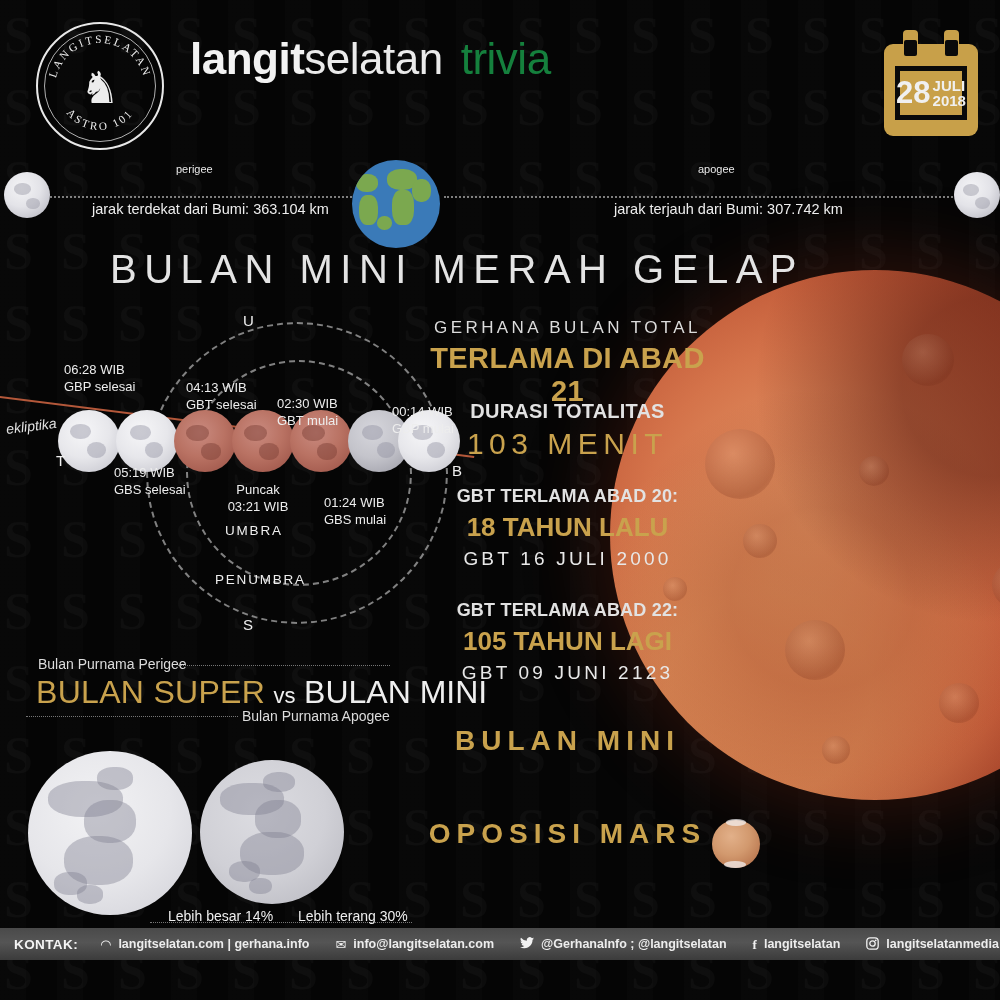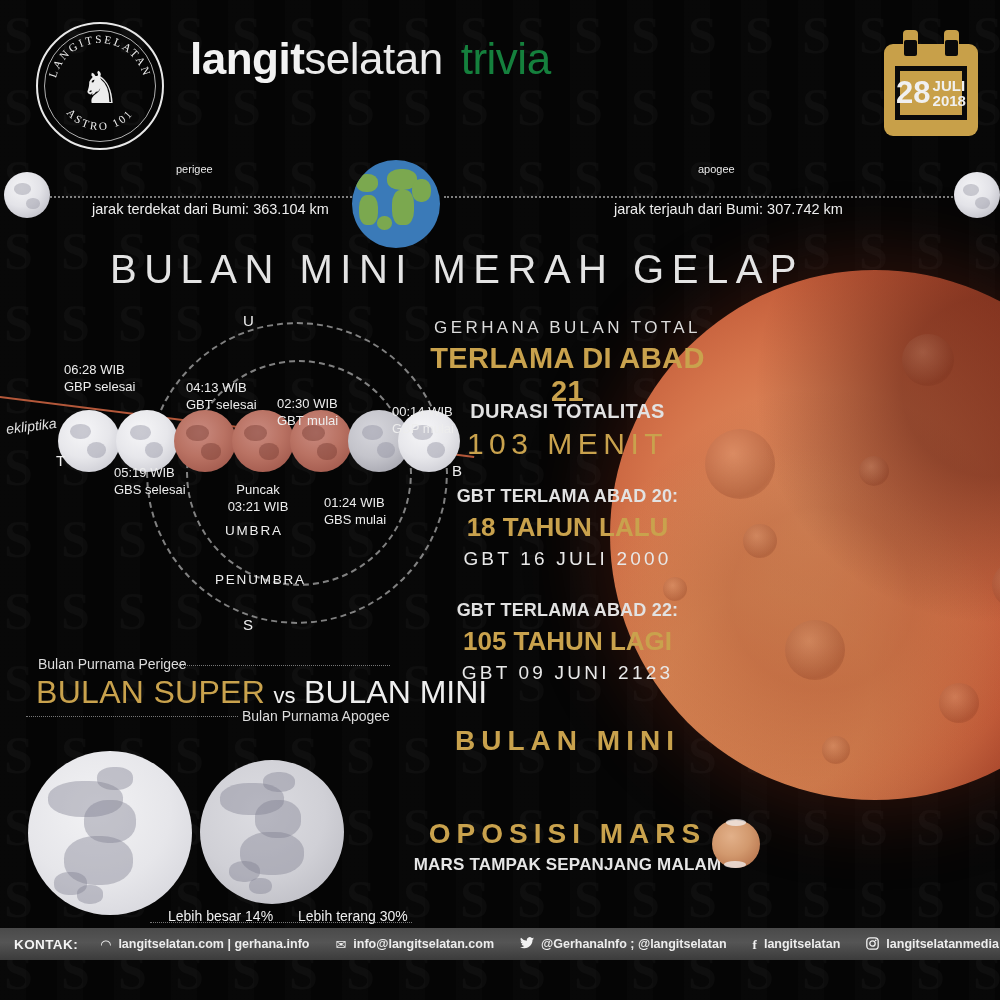--- a/index.html
+++ b/index.html
@@ -575,21 +575,20 @@
     <div class="r-gold-mid" style="margin-top:5px;">105 TAHUN LAGI</div>
     <div class="r-white-sp" style="margin-top:5px;">GBT 09 JUNI 2123</div>
   </div>
 
   <div class="rcol" style="top:725px;">
     <div class="r-gold-track">BULAN MINI</div>
   </div>
 
   <div class="rcol" style="top:818px;">
     <div class="r-gold-track">OPOSISI MARS</div>
-    <div class="r-cap" style="margin-top:5px;">MARS TAMPAK SEPANJANG MALAM</div>
   </div>
 
   <div id="mars">
     <div class="cap" style="left:30%;top:-2%;width:40%;height:14%"></div>
     <div class="cap" style="left:24%;top:86%;width:46%;height:14%"></div>
   </div>
 
   <div id="svm">
     <div class="ital" style="left:38px;top:6px;">Bulan Purnama Perigee</div>
     <div class="dash" style="left:178px;top:15px;width:212px;"></div>

